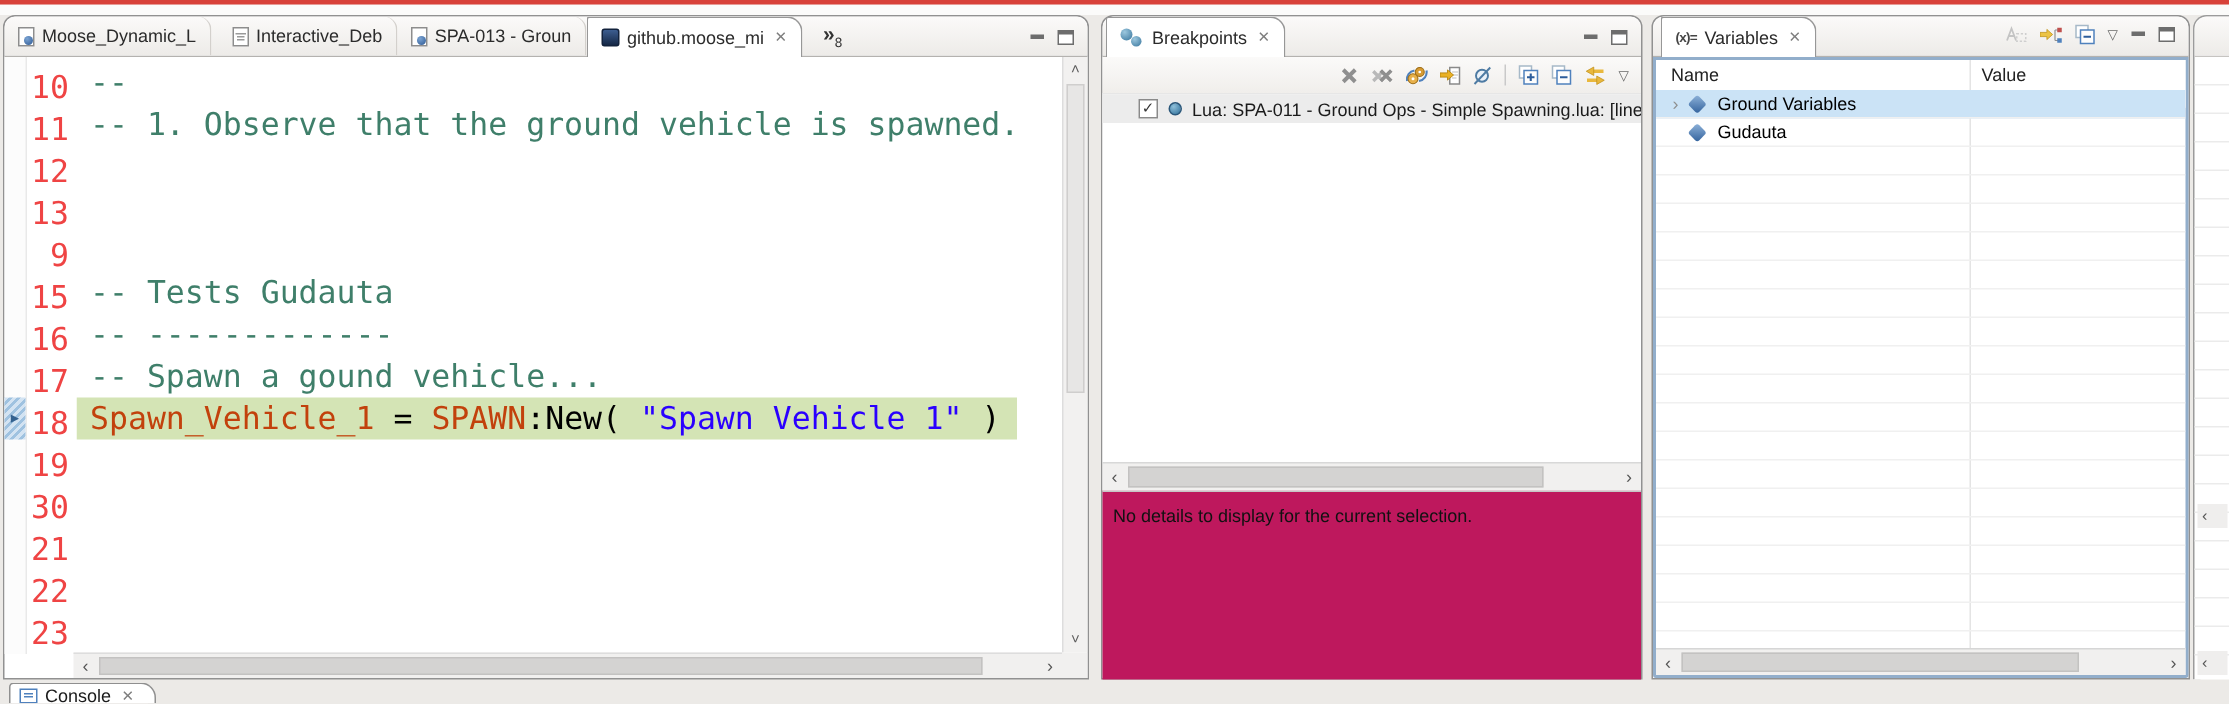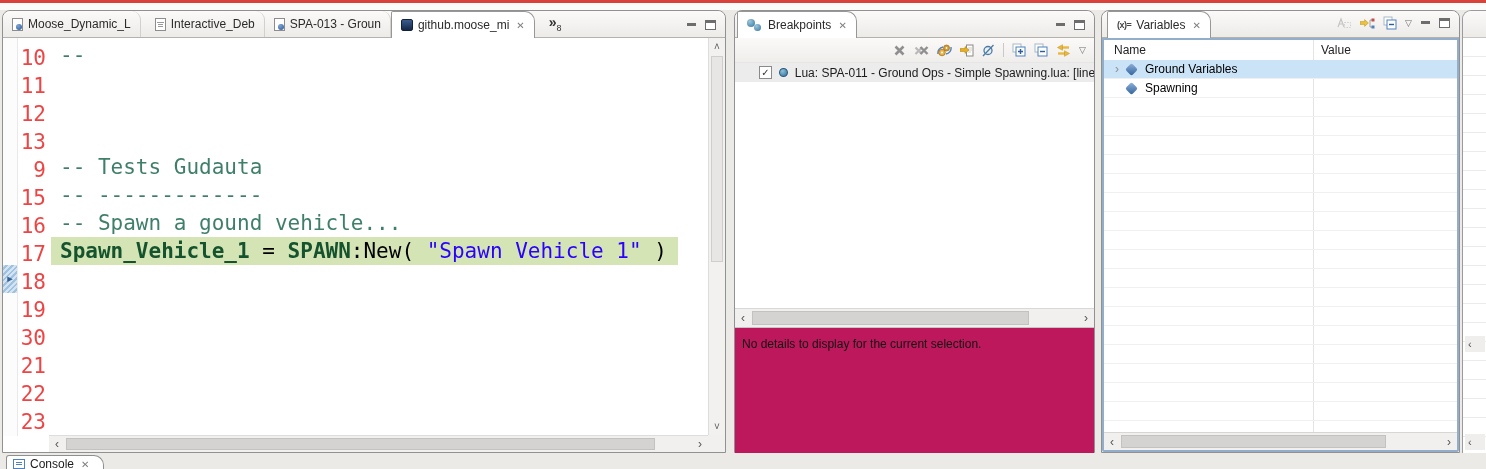--- a/index.html
+++ b/index.html
@@ -54,21 +54,21 @@
   .mcell.ip { background:repeating-linear-gradient(135deg,#d3e3f2 0 2px,#9fc2e0 2px 4px);
               display:flex; align-items:center; justify-content:center; }
   .ip-arrow { color:#33618f; font-size:11px; font-family:"DejaVu Sans",sans-serif; }
   .num-col { width:33px; text-align:right; color:#ef4444; padding-top:6px; padding-right:5px; background:#fff; }
   .ncell { height:28px; }
   .code-col { flex:1; padding-top:3px; margin-right:17px; overflow:hidden; }
   .lrow { height:28px; white-space:pre; }
   .lcontent { display:inline-block; padding-left:9px; height:28px; }
   .lcontent.hl { background:#d4e4b5; padding-right:11px; }
   .seg-comment { color:#3f7f6a; }
-  .seg-global  { color:#14532d; font-weight:bold;text-align:right; }
+  .seg-global  { color:#c2410c; font-weight:normal;text-align:right; }
   .seg-plain   { color:#000; }
   .seg-string  { color:#2a00ff; }
 
   .vscroll { position:absolute; right:0; top:27px; bottom:17px; width:17px; background:#f2f1f0; border-left:1px solid #ddd; }
   .vthumb { position:absolute; left:2px; right:2px; top:18px; height:52%; background:#e7e6e5; border:1px solid #cfcecd; }
   .sb-btn { position:absolute; left:0; width:100%; height:15px; display:flex; align-items:center; justify-content:center;
             color:#5c5c5c; font-size:10px; }
   .hscroll { position:absolute; bottom:0; height:17px; background:#f1f0ef; border-top:1px solid #ddd; }
   #editor-hscroll { left:46px; right:17px; }
   .hthumb { position:absolute; top:2px; bottom:2px; background:#d4d3d2; border:1px solid #c3c2c1; }
@@ -189,20 +189,21 @@
           <div class="ncell">17</div>
           <div class="ncell">18</div>
           <div class="ncell">19</div>
           <div class="ncell">30</div>
           <div class="ncell">21</div>
           <div class="ncell">22</div>
           <div class="ncell">23</div>
         </div>
       <div class="code-col">
           <div class="lrow"><span class="lcontent"><span class="seg-comment">--</span></span></div>
+          <div class="lrow"><span class="lcontent"><span class="seg-comment">-- 1. Observe that the ground vehicle is spawned.</span></span></div>
           <div class="lrow"><span class="lcontent"></span></div>
           <div class="lrow"><span class="lcontent"></span></div>
           <div class="lrow"><span class="lcontent"></span></div>
           <div class="lrow"><span class="lcontent"><span class="seg-comment">-- Tests Gudauta</span></span></div>
           <div class="lrow"><span class="lcontent"><span class="seg-comment">-- -------------</span></span></div>
           <div class="lrow"><span class="lcontent"><span class="seg-comment">-- Spawn a gound vehicle...</span></span></div>
           <div class="lrow"><span class="lcontent hl"><span class="seg-global">Spawn_Vehicle_1</span><span class="seg-plain"> = </span><span class="seg-global">SPAWN</span><span class="seg-plain">:New( </span><span class="seg-string">"Spawn Vehicle 1"</span><span class="seg-plain"> )</span></span></div>
           <div class="lrow"><span class="lcontent"></span></div>
           <div class="lrow"><span class="lcontent"></span></div>
           <div class="lrow"><span class="lcontent"></span></div>
@@ -344,21 +345,21 @@
       </div>
       <div class="var-rows">
           <div class="vrow sel">
             <span class="twisty">›</span>
             <span class="diamond"></span>
             <span class="vname">Ground Variables</span>
           </div>
           <div class="vrow">
             <span class="twisty"></span>
             <span class="diamond"></span>
-            <span class="vname">Spawning</span>
+            <span class="vname">Gudauta</span>
           </div>
           <div class="vrow"></div>
           <div class="vrow"></div>
           <div class="vrow"></div>
           <div class="vrow"></div>
           <div class="vrow"></div>
           <div class="vrow"></div>
           <div class="vrow"></div>
           <div class="vrow"></div>
           <div class="vrow"></div>

